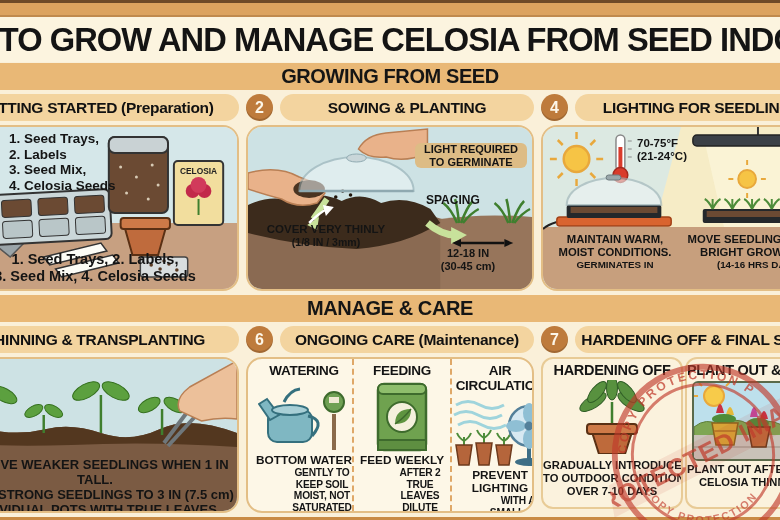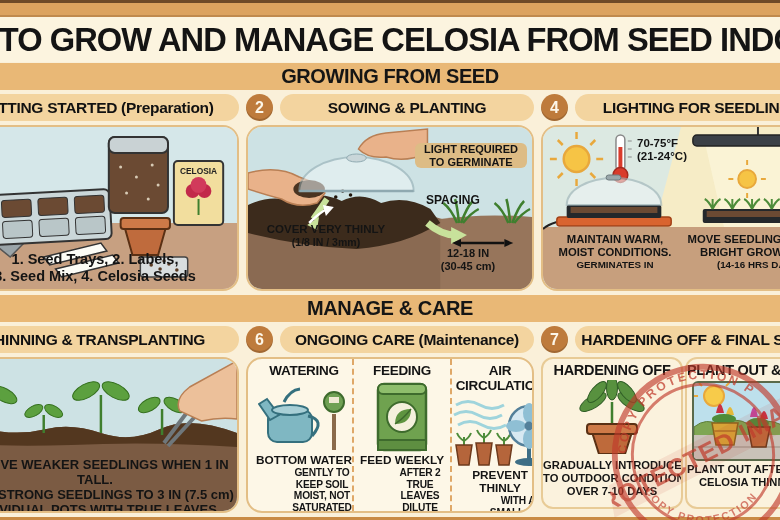--- a/index.html
+++ b/index.html
@@ -117,20 +117,26 @@
             </g>
             <g>
               <rect x="190" y="130" width="48" height="20" rx="3" fill="#D9DEDF" stroke="#444" stroke-width="1.5"></rect>
               <circle cx="201" cy="138" r="1.8" fill="#5A3A22"></circle>
                 <circle cx="210" cy="142" r="1.8" fill="#5A3A22"></circle>
               <circle cx="219" cy="137" r="1.8" fill="#5A3A22"></circle>
                 <circle cx="227" cy="143" r="1.8" fill="#5A3A22"></circle>
               <circle cx="214" cy="134" r="1.8" fill="#5A3A22"></circle>
             </g>
           </svg>
+          <div class="olay gs-list">
+            <div>1. Seed Trays,</div>
+            <div>2. Labels</div>
+            <div>3. Seed Mix,</div>
+            <div>4. Celosia Seeds</div>
+          </div>
           <div class="olay gs-caption">
             <div>1. Seed Trays, 2. Labels,</div>
             <div>3. Seed Mix, 4. Celosia Seeds</div>
           </div>
         </div>
       </div>
 
       <div class="panel">
         <div class="panel-header">
           <div class="badge">2</div>
@@ -389,21 +395,21 @@
                   <ellipse cx="77" cy="67" rx="14" ry="4" fill="#3D6E86"></ellipse>
                   <circle cx="77" cy="31" r="20" fill="#D7E9F2" stroke="#54809A" stroke-width="2.5"></circle>
                   <ellipse cx="77" cy="18" rx="6" ry="10" fill="#8FBFD4"></ellipse>
                   <ellipse cx="77" cy="44" rx="6" ry="10" fill="#8FBFD4"></ellipse>
                   <ellipse cx="64" cy="31" rx="10" ry="6" fill="#8FBFD4"></ellipse>
                   <ellipse cx="90" cy="31" rx="10" ry="6" fill="#8FBFD4"></ellipse>
                   <circle cx="77" cy="31" r="4.5" fill="#54809A"></circle>
                 </svg>
               </div>
               <div class="cap">
-                <span class="l1">PREVENT THINLY</span>
+                <span class="l1">PREVENT LIGHTING</span>
                 <span class="l2">WITH A SMALL FAN</span>
                 <span class="l2">FOR AIRFLOW</span>
               </div>
             </div>
           </div>
         </div>
       </div>
 
       <div class="panel">
         <div class="panel-header">

